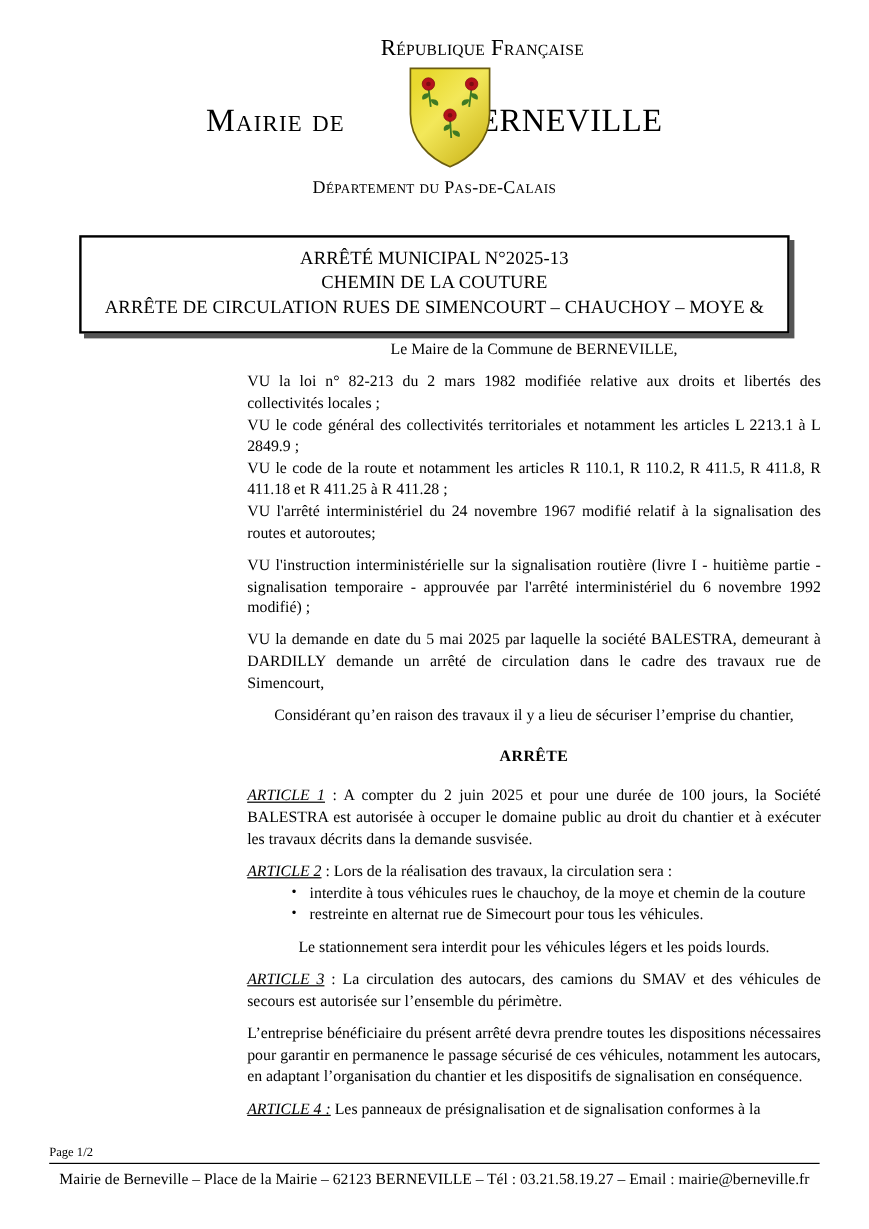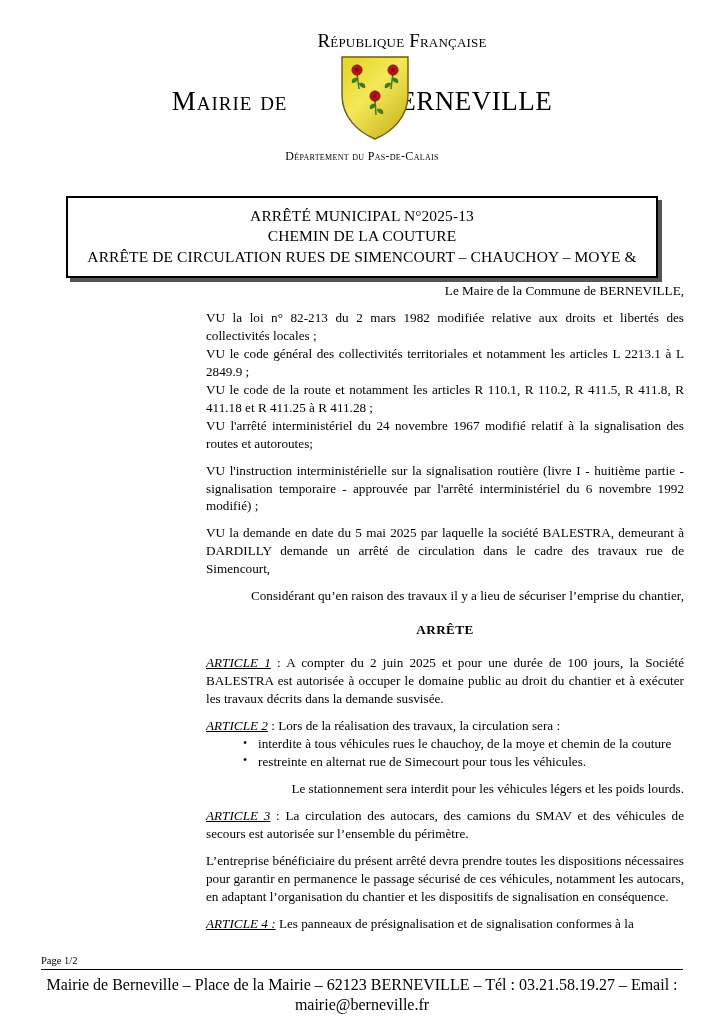--- a/index.html
+++ b/index.html
@@ -75,21 +75,21 @@
     top: 55px;
     width: 70px;
     height: 86px;
   }
   .departement {
     position: absolute;
     left: 0;
     top: 150px;
     width: 724px;
     text-align: center;
-    font-size: 12px;
+    font-size: 15px;
     font-variant: small-caps;
     letter-spacing: 0.3px;
     line-height: 1;
   }
 
   
   .titlebox {
     position: absolute;
     left: 66px;
     top: 196px;
@@ -118,21 +118,21 @@
   }
   .p {
     text-align: justify;
     text-justify: inter-word;
     margin: 0 0 9px 0;
   }
   .p.tight {
     margin-bottom: 0;
   }
   .p.nojust {
-    text-align: right;
+    text-align: center;
   }
   .spacer-sm { height: 9px; }
   .arrete-head {
     text-align: center;
     font-weight: bold;
     font-size: 13.2px;
     margin: 16px 0 15px 0;
     letter-spacing: 0.4px;
   }
   .art-label {
@@ -172,21 +172,21 @@
     padding-right: 1px;
   }
   .footer-rule {
     border: 0;
     border-top: 1px solid #000000;
     margin: 2px 0 0 0;
     width: 642px;
   }
   .footer-text {
     text-align: center;
-    font-size: 16px;
+    font-size: 13px;
     line-height: 1.25;
     padding-top: 5px;
   }
 </style>
 </head>
 <body>
 
 <div class="page">
 
   <div class="header">

